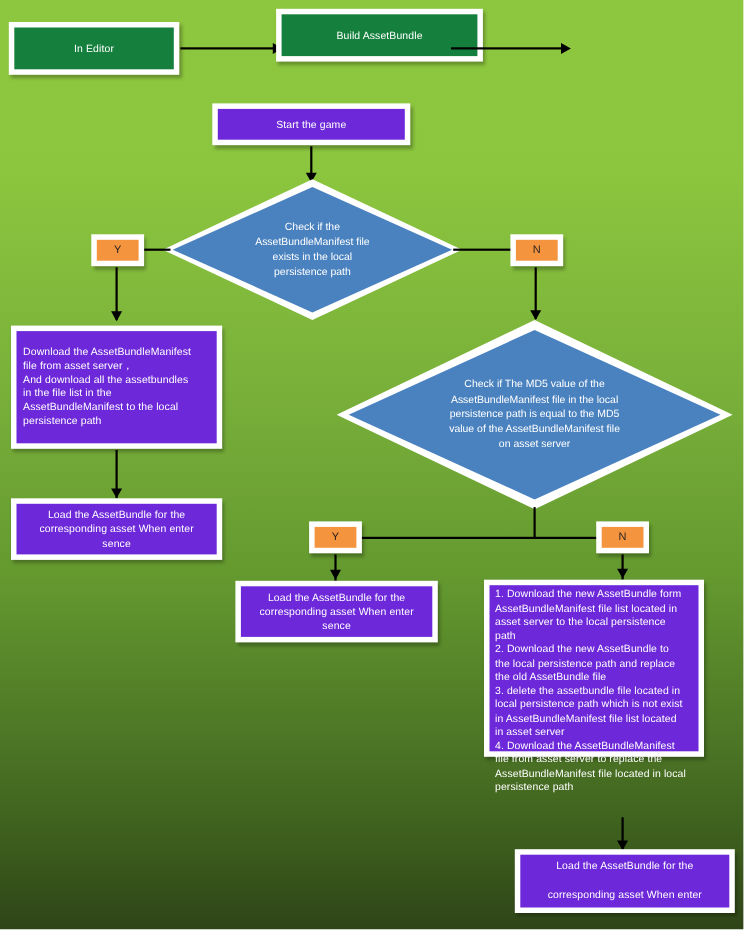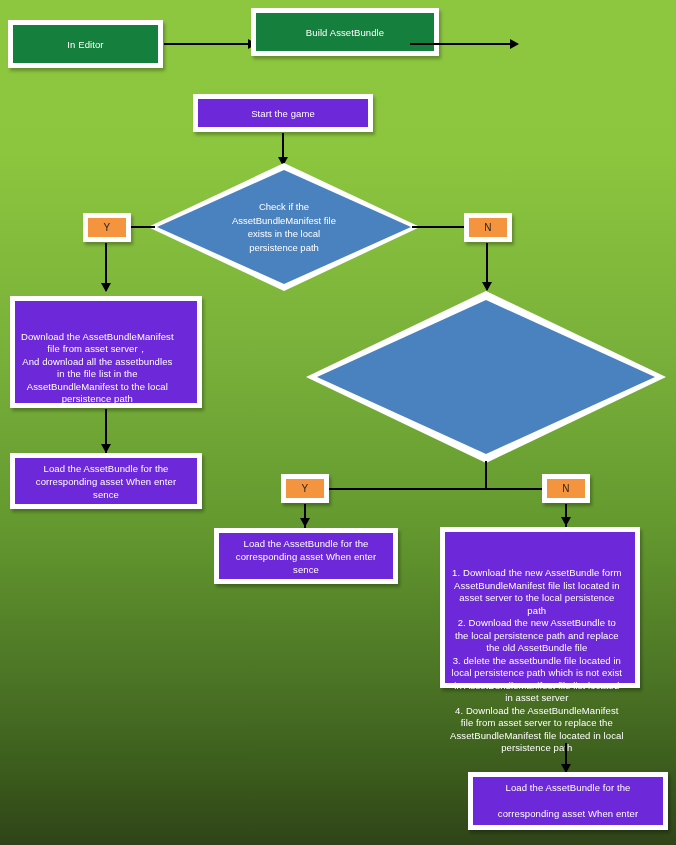--- a/index.html
+++ b/index.html
@@ -57,21 +57,21 @@
   .label {
     color: #ffffff;
     font-size: 9.5px;
     line-height: 13px;
     letter-spacing: 0.1px;
     white-space: pre-line;
     padding: 0 4px;
   }
   .label.dark { color: #231f20; }
   .label.tight { line-height: 12.5px; }
-  .label.left { text-align: center; margin-top: 32px; }
+  .label.left { text-align: left; }
   .label.loose { line-height: 26px; }
   .label.ylabel { font-size: 10px; }
 
   
   .diamond {
     position: absolute;
   }
   .diamond svg {
     position: absolute;
     left: 0;
@@ -203,20 +203,25 @@
 corresponding asset When enter
 sence</span>
     </div>
   </div>
 
   <div class="diamond" style="left:306px; top:291px; width:360px; height:172px;">
     <svg width="360" height="172" viewBox="0 0 360 172">
       <polygon points="180,0 360,86 180,172 0,86" fill="#ffffff"></polygon>
       <polygon points="180,9 349,86 180,163 11,86" fill="#4a82bf"></polygon>
     </svg>
+    <div class="dtext" style="left:12%; width:76%;">Check if The MD5 value of the
+AssetBundleManifest file in the local
+persistence path is equal to the MD5
+value of the AssetBundleManifest file
+on asset server</div>
   </div>
 
   <div class="conn v" style="left:485px; top:461px; height:28px;"></div>
 
   <div class="conn h" style="left:328px; top:488px; width:215px;"></div>
 
   <div class="node framed orange" style="left:281px; top:474px; width:48px; height:29px;">
     <div class="fill">
       <span class="label dark ylabel">Y</span>
     </div>

